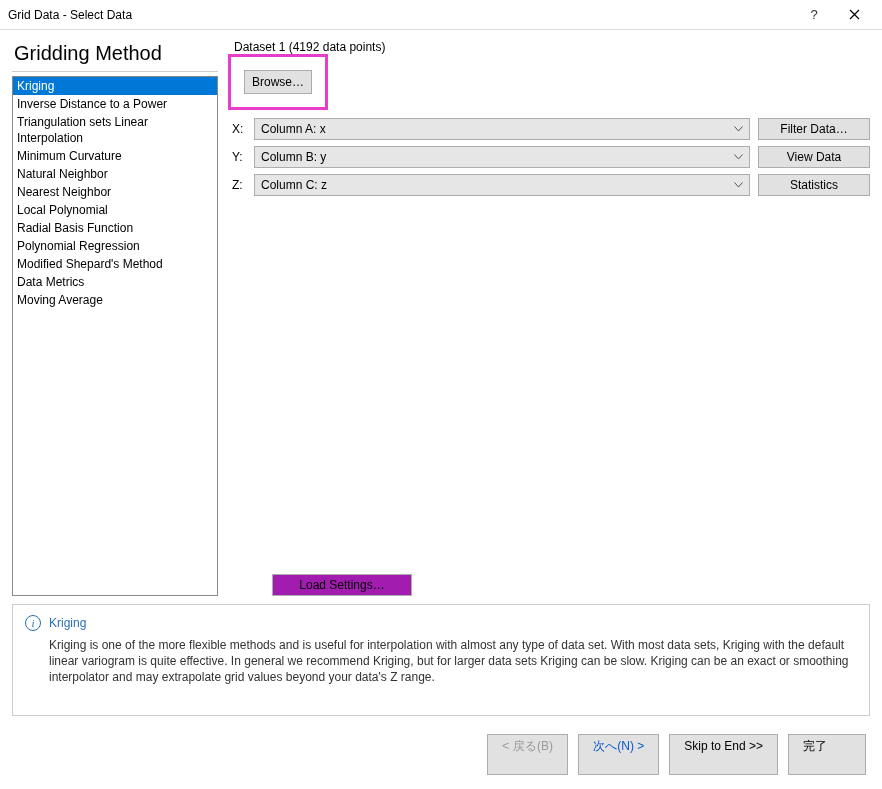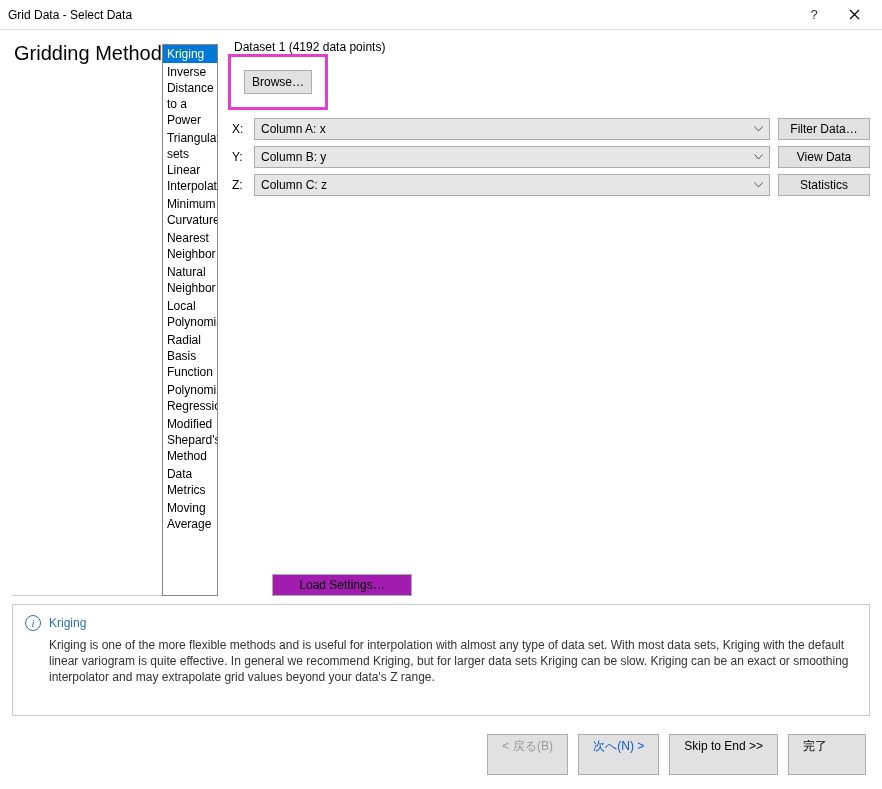--- a/index.html
+++ b/index.html
@@ -36,21 +36,21 @@
 
   .content {
     display: flex;
     padding: 10px 12px 0 12px;
     gap: 14px;
     height: 566px;
   }
   .left-panel {
     width: 206px;
     display: flex;
-    flex-direction: row;
+    flex-direction: column;
   }
   .panel-title {
     font-size: 20px;
     padding: 2px 0 6px 2px;
     border-bottom: 1px solid #ccc;
   }
   .method-list {
     border: 1px solid #888;
     flex: 1;
     overflow: auto;
@@ -139,21 +139,21 @@
     padding: 0 6px;
     position: relative;
   }
   .col-combo .chev {
     position: absolute;
     right: 6px;
     top: 50%;
     transform: translateY(-50%);
   }
   .side-btn {
-    width: 92px;
+    width: 112px;
     height: 22px;
     background: #e1e1e1;
     border: 1px solid #adadad;
     text-align: center;
     line-height: 20px;
     font-size: 12px;
   }
 
   .load-settings {
     width: 140px;
@@ -238,22 +238,22 @@
 
 <div class="content">
 
   <div class="left-panel">
     <div class="panel-title">Gridding Method</div>
     <div class="method-list" id="method-list">
         <div class="method-item selected">Kriging</div>
         <div class="method-item">Inverse Distance to a Power</div>
         <div class="method-item">Triangulation sets Linear Interpolation</div>
         <div class="method-item">Minimum Curvature</div>
+        <div class="method-item">Natural Neighbor</div>
         <div class="method-item">Nearest Neighbor</div>
-        <div class="method-item">Natural Neighbor</div>
         <div class="method-item">Local Polynomial</div>
         <div class="method-item">Radial Basis Function</div>
         <div class="method-item">Polynomial Regression</div>
         <div class="method-item">Modified Shepard's Method</div>
         <div class="method-item">Data Metrics</div>
         <div class="method-item">Moving Average</div>
       </div>
   </div>
 
   <div class="right-panel">

